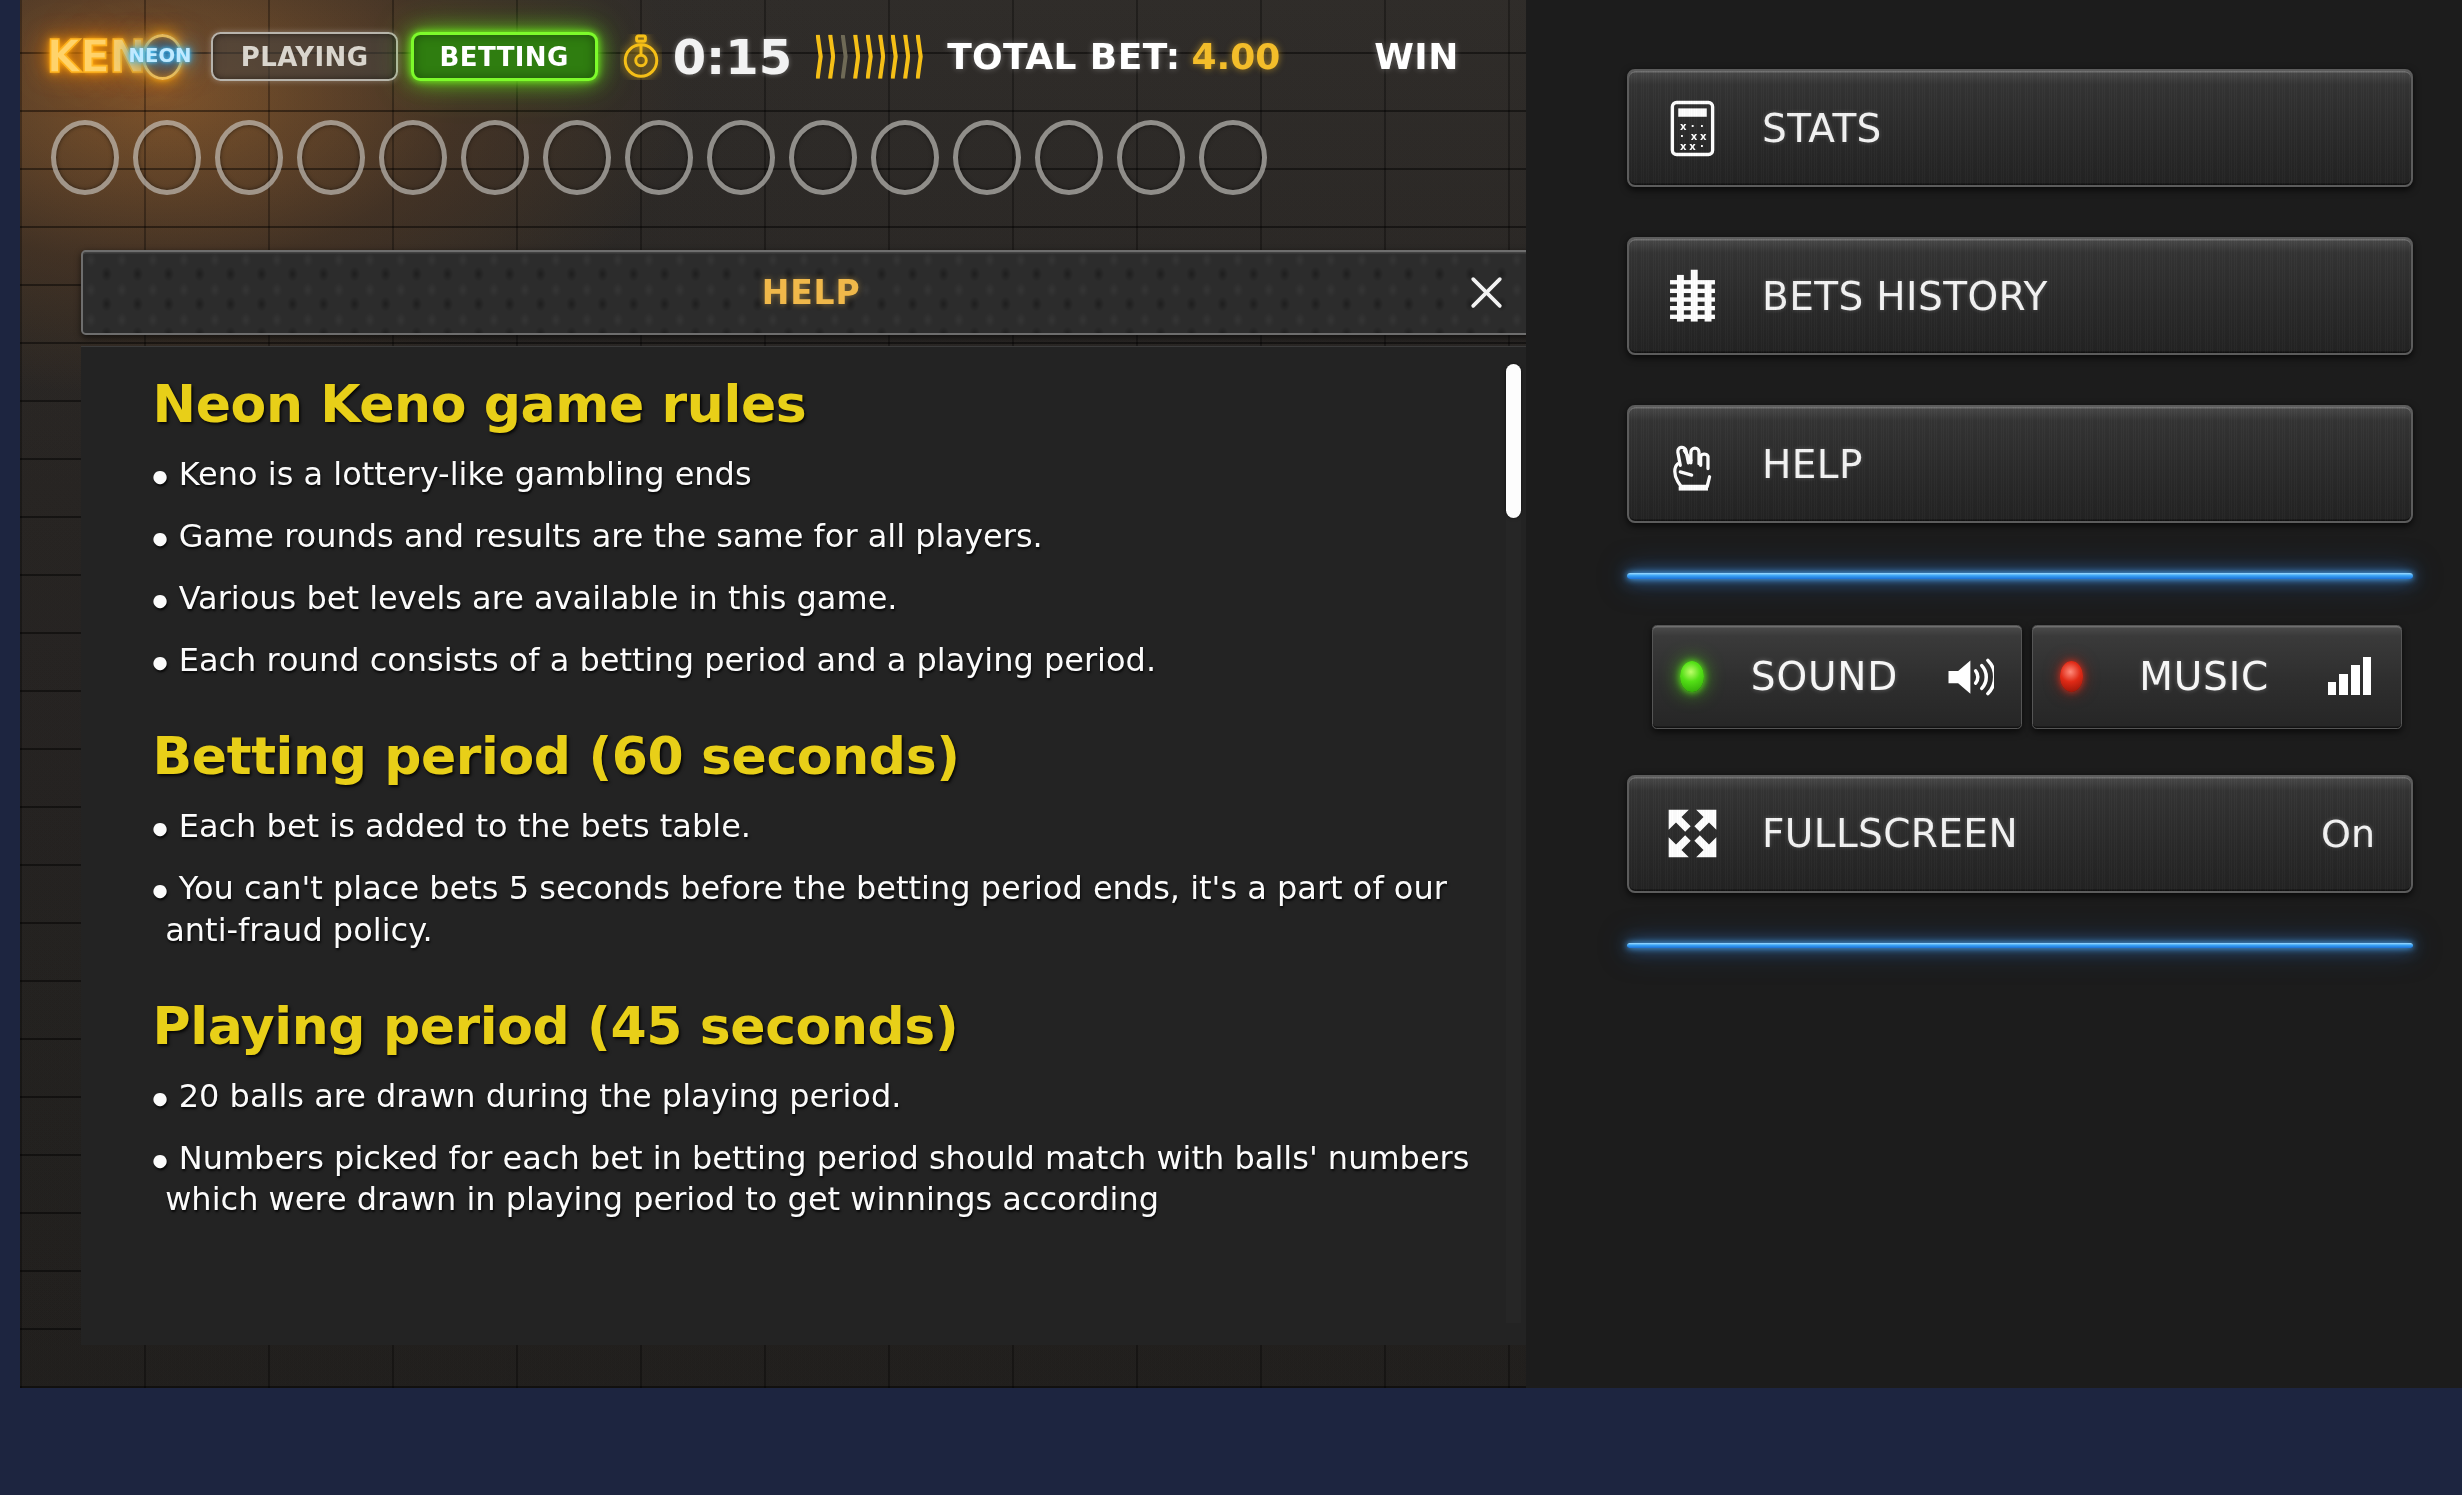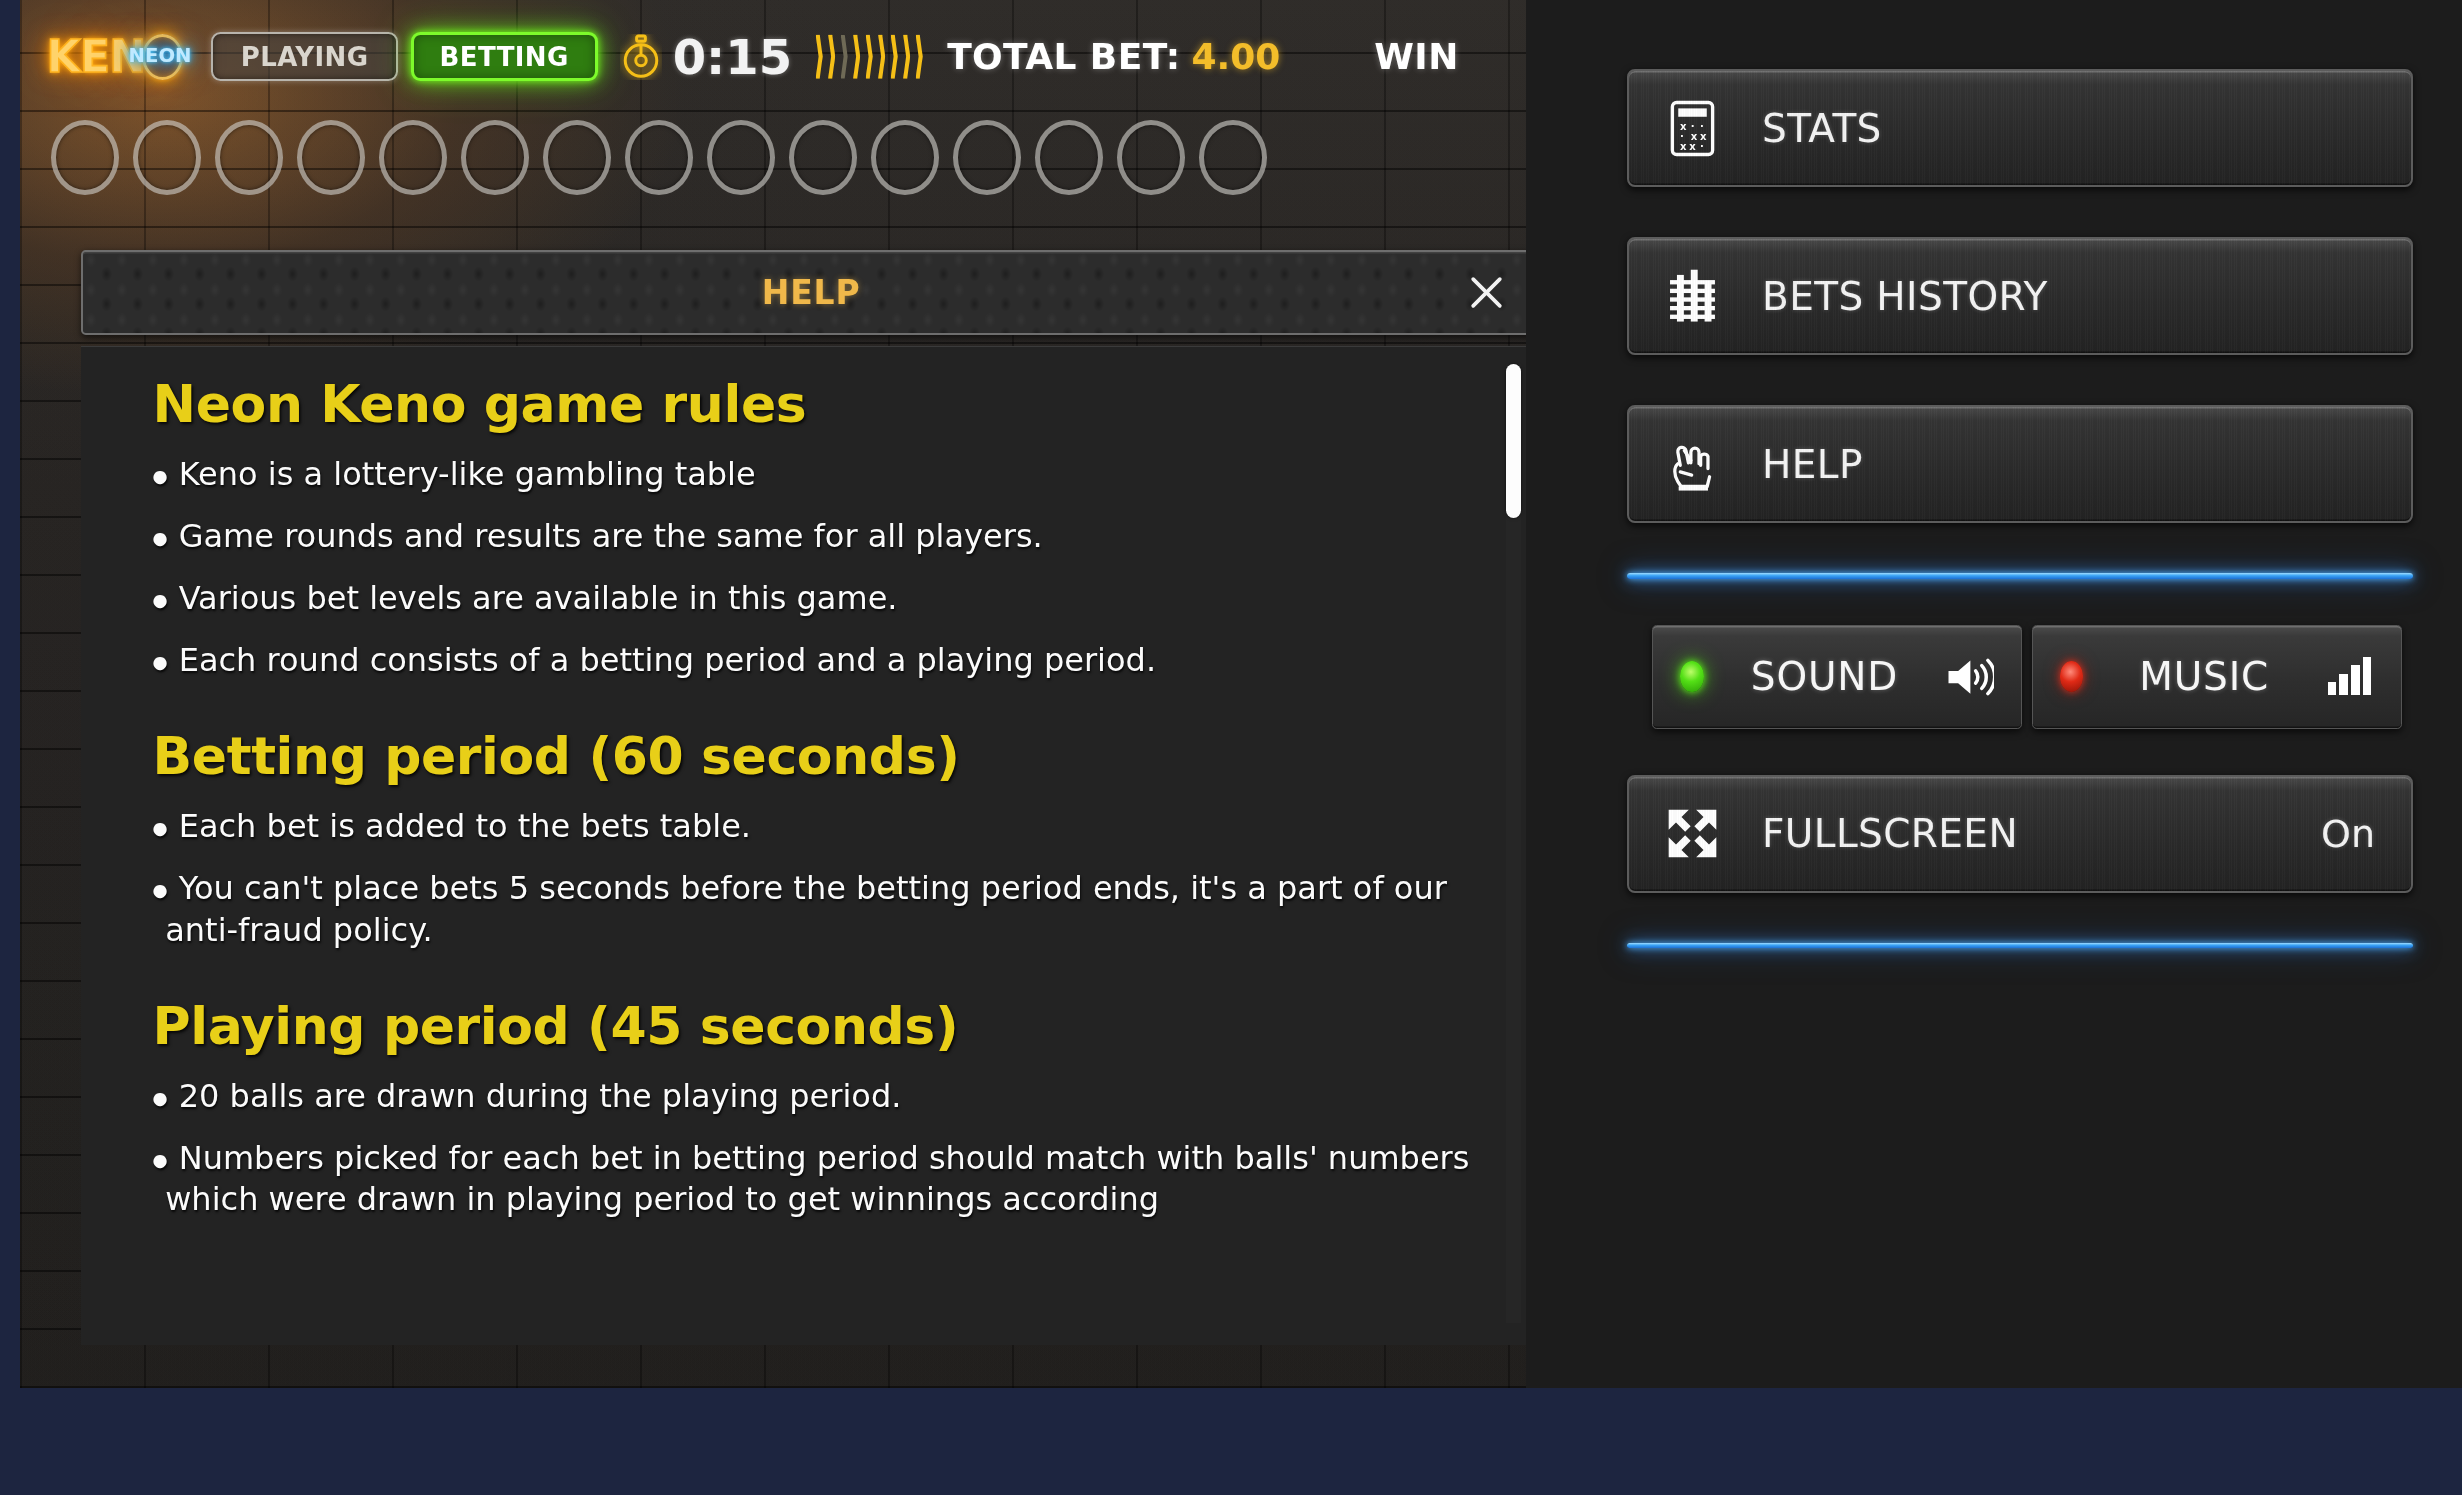--- a/index.html
+++ b/index.html
@@ -503,21 +503,21 @@
             </g>
           </svg>
         </span>
       </div>
 
       <div id="help-body">
         <div id="help-scroll">
 
           <div class="rules-section">
             <div class="rules-h1">Neon Keno game rules</div>
-            <div class="rules-item">Keno is a lottery-like gambling table</div>
+            <div class="rules-item">Keno is a lottery-like gambling ends</div>
             <div class="rules-item">Game rounds and results are the same for all players.</div>
             <div class="rules-item">Various bet levels are available in this game.</div>
             <div class="rules-item">Each round consists of a betting period and a playing period.</div>
           </div>
 
           <div class="rules-section">
             <div class="rules-h1">Betting period (60 seconds)</div>
             <div class="rules-item">Each bet is added to the bets table.</div>
             <div class="rules-item">You can't place bets 5 seconds before the betting period ends, it's a part of our anti-fraud policy.</div>
           </div>

